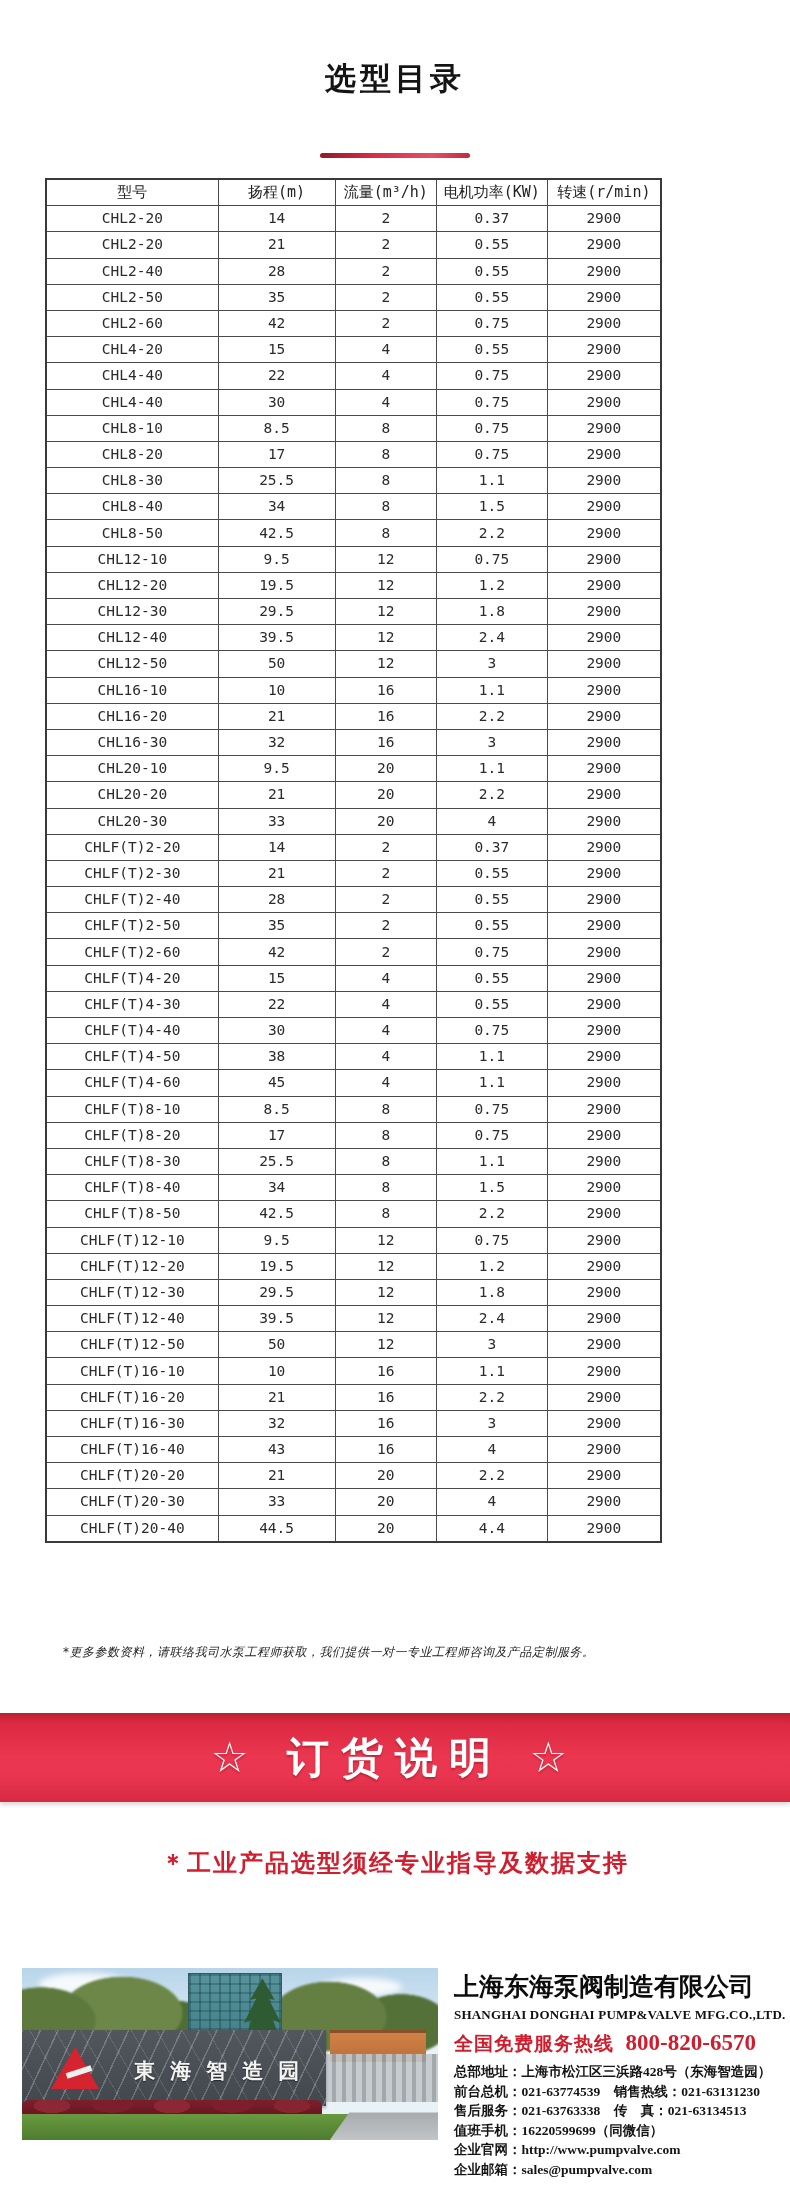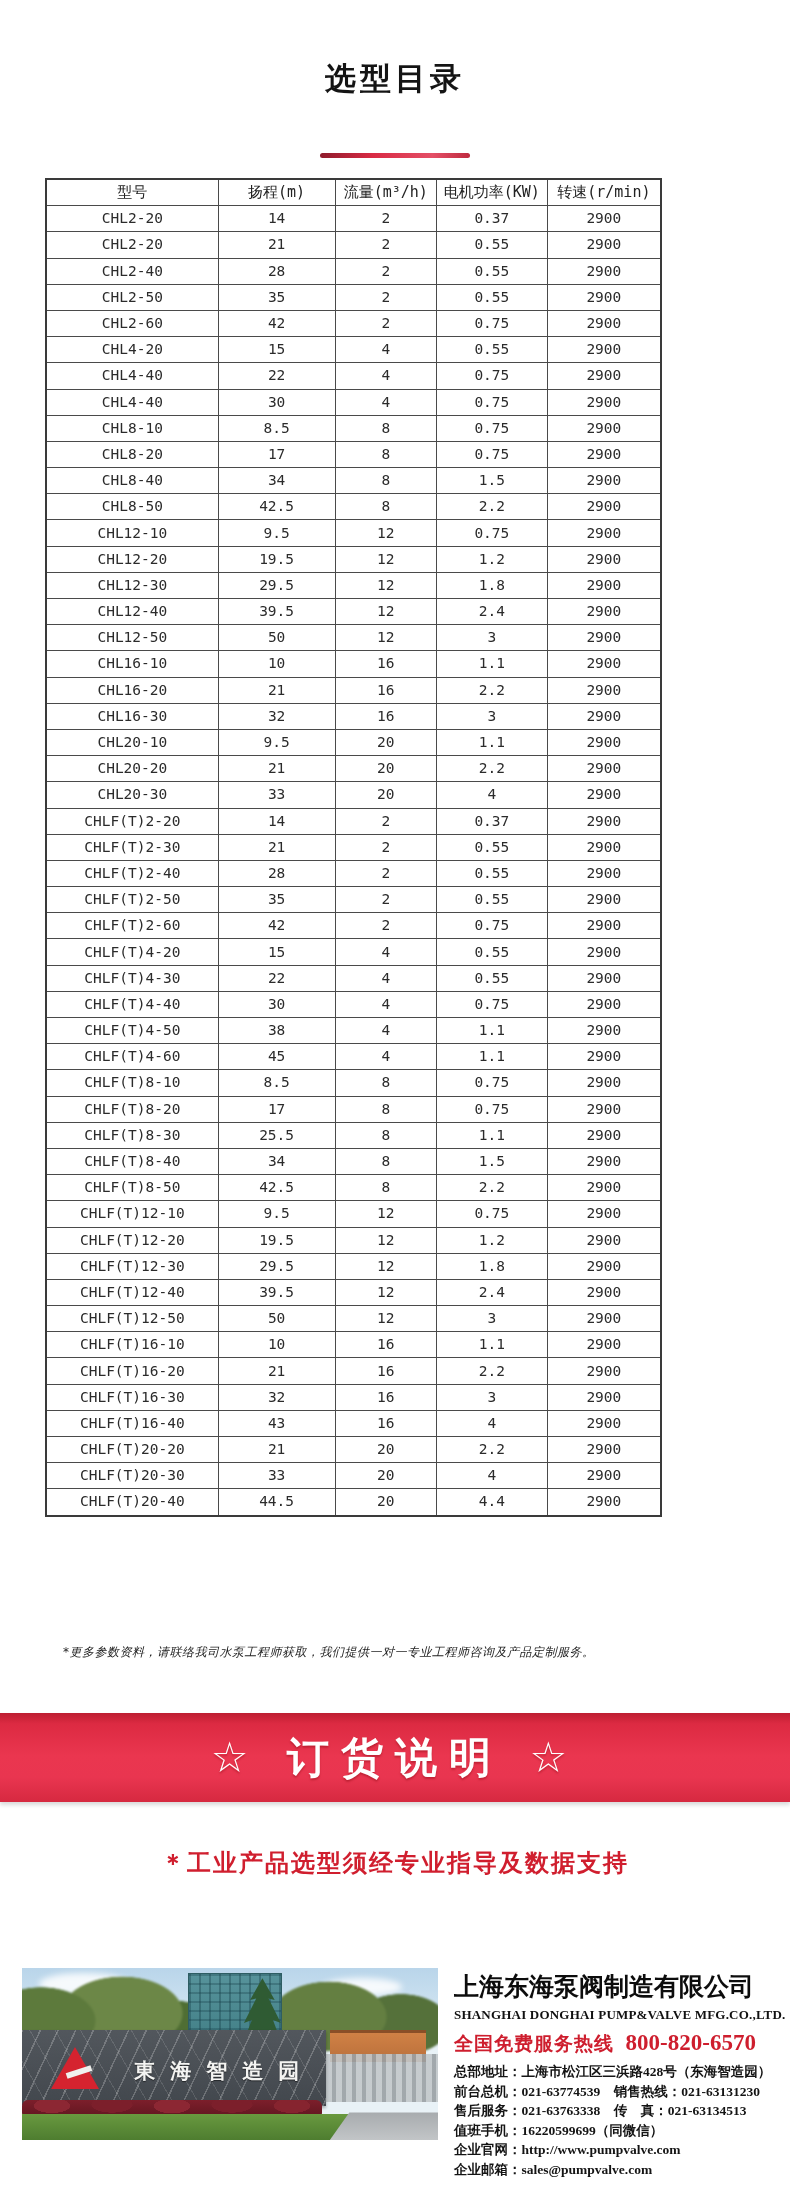--- a/index.html
+++ b/index.html
@@ -253,20 +253,27 @@
         <td>8.5</td>
         <td>8</td>
         <td>0.75</td>
         <td>2900</td>
       </tr>
       <tr>
         <td>CHL8-20</td>
         <td>17</td>
         <td>8</td>
         <td>0.75</td>
+        <td>2900</td>
+      </tr>
+      <tr>
+        <td>CHL8-30</td>
+        <td>25.5</td>
+        <td>8</td>
+        <td>1.1</td>
         <td>2900</td>
       </tr>
       <tr>
         <td>CHL8-40</td>
         <td>34</td>
         <td>8</td>
         <td>1.5</td>
         <td>2900</td>
       </tr>
       <tr>

